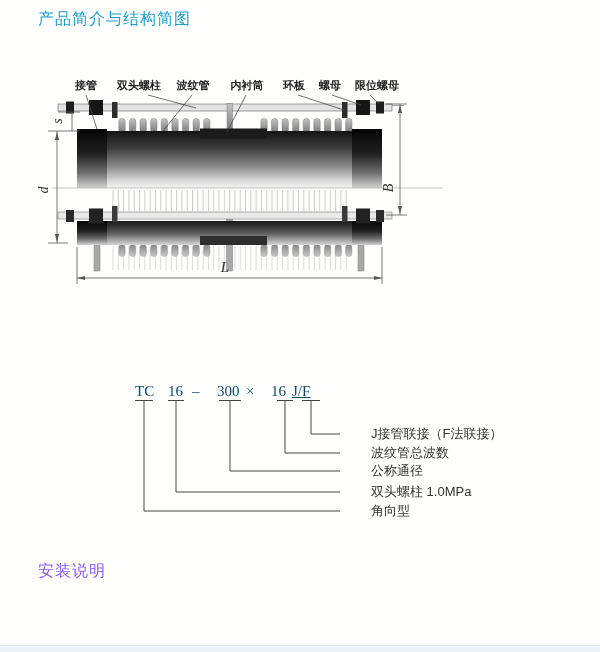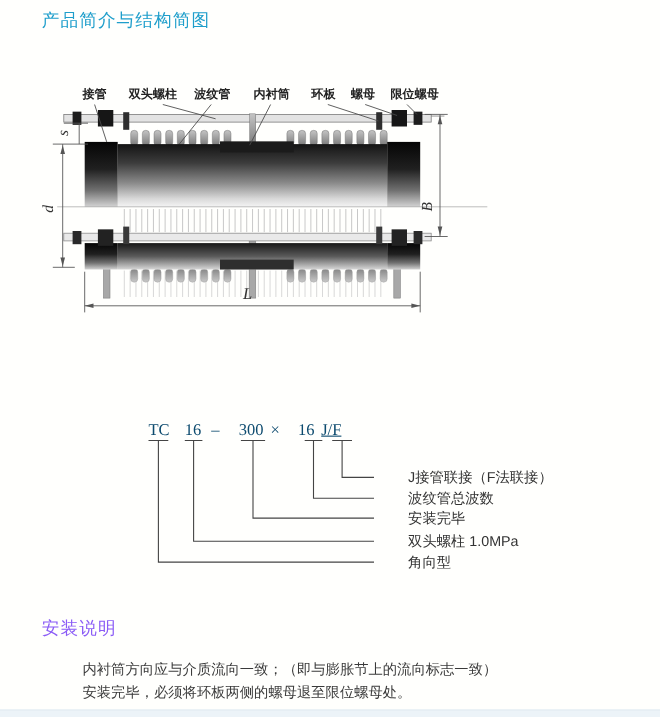--- a/index.html
+++ b/index.html
@@ -303,23 +303,19 @@
     <span class="code-seg" style="left:168px;">16</span>
     <span class="code-seg" style="left:192px;">–</span>
     <span class="code-seg" style="left:217px;">300</span>
     <span class="code-seg" style="left:246px;">×</span>
     <span class="code-seg" style="left:271px;">16</span>
     <span class="code-seg" style="left:292px;text-decoration:underline;">J/F</span>
   </div>
 
   <div class="callout" style="top:427px;">J接管联接（F法联接）</div>
   <div class="callout" style="top:446px;">波纹管总波数</div>
-  <div class="callout" style="top:464px;">安装完毕</div>
+  <div class="callout" style="top:464px;">公称通径</div>
   <div class="callout" style="top:485px;">双头螺柱 1.0MPa</div>
   <div class="callout" style="top:504px;">角向型</div>
 
-  <div class="install-text">
-    <div>内衬筒方向应与介质流向一致；（即与膨胀节上的流向标志一致）</div>
-    <div>安装完毕，必须将环板两侧的螺母退至限位螺母处。</div>
-  </div>
 
   <div class="bottom-strip"></div>
 </div>
 
 </body></html>

